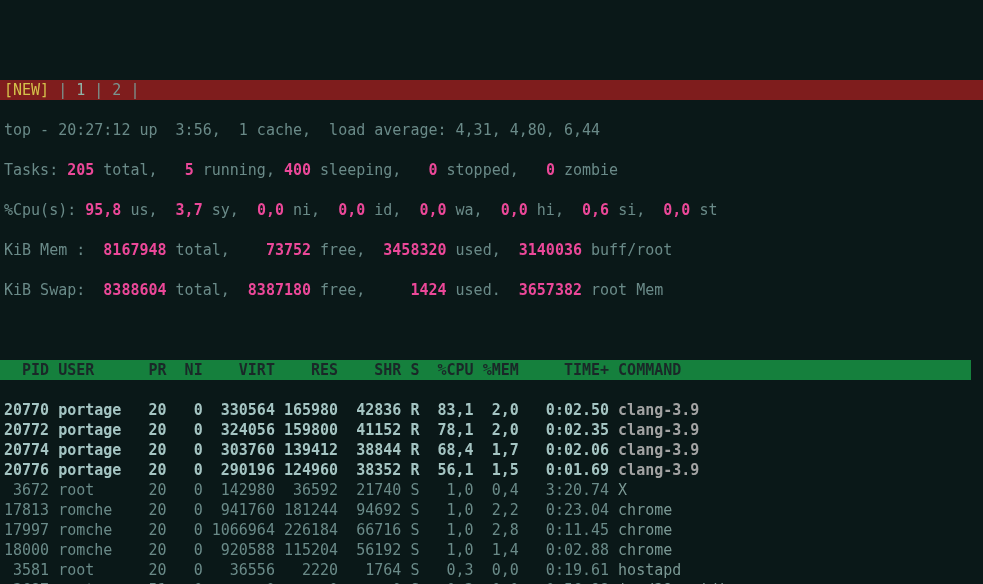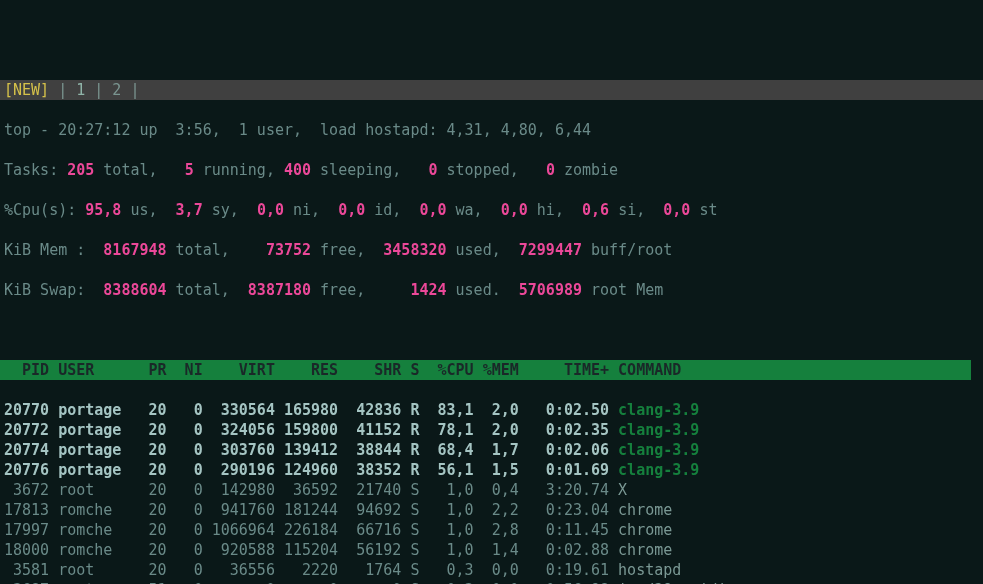--- a/index.html
+++ b/index.html
@@ -8,50 +8,50 @@
       width: 983px;
       height: 584px;
       font-family: 'DejaVu Sans Mono', 'Consolas', monospace;
       font-size: 15px;
       line-height: 20px;
       color: #6a8a88;
       overflow: hidden;
       white-space: pre;
     }
     .tabbar {
-      background: #404040;
+      background: #7f1d1d;
       padding: 0 4px;
     }
     .tab-new { color: #d4c04a; }
     .tab-sep { color: #7a9590; }
     .tab-active { color: #8fb4a8; }
     .tab-num { color: #7a9590; }
     .summary { padding: 0 4px; }
     .summary .bold { color: #ec4899; font-weight: bold; }
     .header-row {
       background: #15803d;
       color: #1a2828;
       font-weight: bold;
       padding: 0 4px;
       margin-right: 12px;
     }
     .process-row { padding: 0 4px; }
     .process-row.bold { color: #a5c5c3; font-weight: bold; }
     .process-row .cmd { color: #7a9894; }
-    .process-row.bold .cmd { color: #15803d; }
+    .process-row.bold .cmd { color: #a3a3a3; }
   </style>
 </head>
 <body>
 
 
 
 <div class="tabbar"><span class="tab-new">[NEW]</span> <span class="tab-sep">|</span><span class="tab-active"> 1 </span><span class="tab-sep">|</span><span class="tab-num"> 2 </span><span class="tab-sep">|</span></div>
-<div class="summary"><span>top - </span><span>20:27:12</span><span> up  3:56,  </span><span>1</span><span> user,  load hostapd: </span><span>4,31, 4,80, 6,44</span></div>
+<div class="summary"><span>top - </span><span>20:27:12</span><span> up  3:56,  </span><span>1</span><span> cache,  load average: </span><span>4,31, 4,80, 6,44</span></div>
 <div class="summary"><span>Tasks:</span><span class="bold"> 205 </span><span>total,   </span><span class="bold">5 </span><span>running, </span><span class="bold">400 </span><span>sleeping,   </span><span class="bold">0 </span><span>stopped,   </span><span class="bold">0 </span><span>zombie</span></div>
 <div class="summary"><span>%Cpu(s):</span><span class="bold"> 95,8 </span><span>us,  </span><span class="bold">3,7 </span><span>sy,  </span><span class="bold">0,0 </span><span>ni,  </span><span class="bold">0,0 </span><span>id,  </span><span class="bold">0,0 </span><span>wa,  </span><span class="bold">0,0 </span><span>hi,  </span><span class="bold">0,6 </span><span>si,  </span><span class="bold">0,0 </span><span>st</span></div>
-<div class="summary"><span>KiB Mem :  </span><span class="bold">8167948 </span><span>total,    </span><span class="bold">73752 </span><span>free,  </span><span class="bold">3458320 </span><span>used,  </span><span class="bold">7299447 </span><span>buff/root</span></div>
-<div class="summary"><span>KiB Swap:  </span><span class="bold">8388604 </span><span>total,  </span><span class="bold">8387180 </span><span>free,     </span><span class="bold">1424 </span><span>used.  </span><span class="bold">5706989 </span><span>root Mem </span></div>
+<div class="summary"><span>KiB Mem :  </span><span class="bold">8167948 </span><span>total,    </span><span class="bold">73752 </span><span>free,  </span><span class="bold">3458320 </span><span>used,  </span><span class="bold">3140036 </span><span>buff/root</span></div>
+<div class="summary"><span>KiB Swap:  </span><span class="bold">8388604 </span><span>total,  </span><span class="bold">8387180 </span><span>free,     </span><span class="bold">1424 </span><span>used.  </span><span class="bold">3657382 </span><span>root Mem </span></div>
 <div class="summary"> </div>
 <div class="header-row">  PID USER      PR  NI    VIRT    RES    SHR S  %CPU %MEM     TIME+ COMMAND</div>
 <div id="process-list"><div class="process-row bold">20770 portage   20   0  330564 165980  42836 R  83,1  2,0   0:02.50 <span class="cmd">clang-3.9</span></div><div class="process-row bold">20772 portage   20   0  324056 159800  41152 R  78,1  2,0   0:02.35 <span class="cmd">clang-3.9</span></div><div class="process-row bold">20774 portage   20   0  303760 139412  38844 R  68,4  1,7   0:02.06 <span class="cmd">clang-3.9</span></div><div class="process-row bold">20776 portage   20   0  290196 124960  38352 R  56,1  1,5   0:01.69 <span class="cmd">clang-3.9</span></div><div class="process-row"> 3672 root      20   0  142980  36592  21740 S   1,0  0,4   3:20.74 <span class="cmd">X</span></div><div class="process-row">17813 romche    20   0  941760 181244  94692 S   1,0  2,2   0:23.04 <span class="cmd">chrome</span></div><div class="process-row">17997 romche    20   0 1066964 226184  66716 S   1,0  2,8   0:11.45 <span class="cmd">chrome</span></div><div class="process-row">18000 romche    20   0  920588 115204  56192 S   1,0  1,4   0:02.88 <span class="cmd">chrome</span></div><div class="process-row"> 3581 root      20   0   36556   2220   1764 S   0,3  0,0   0:19.61 <span class="cmd">hostapd</span></div><div class="process-row"> 3687 root     -51   0       0      0      0 S   0,3  0,0   0:56.98 <span class="cmd">irq/29-nvidia</span></div></div>
 
 
 
 
 </body></html>

